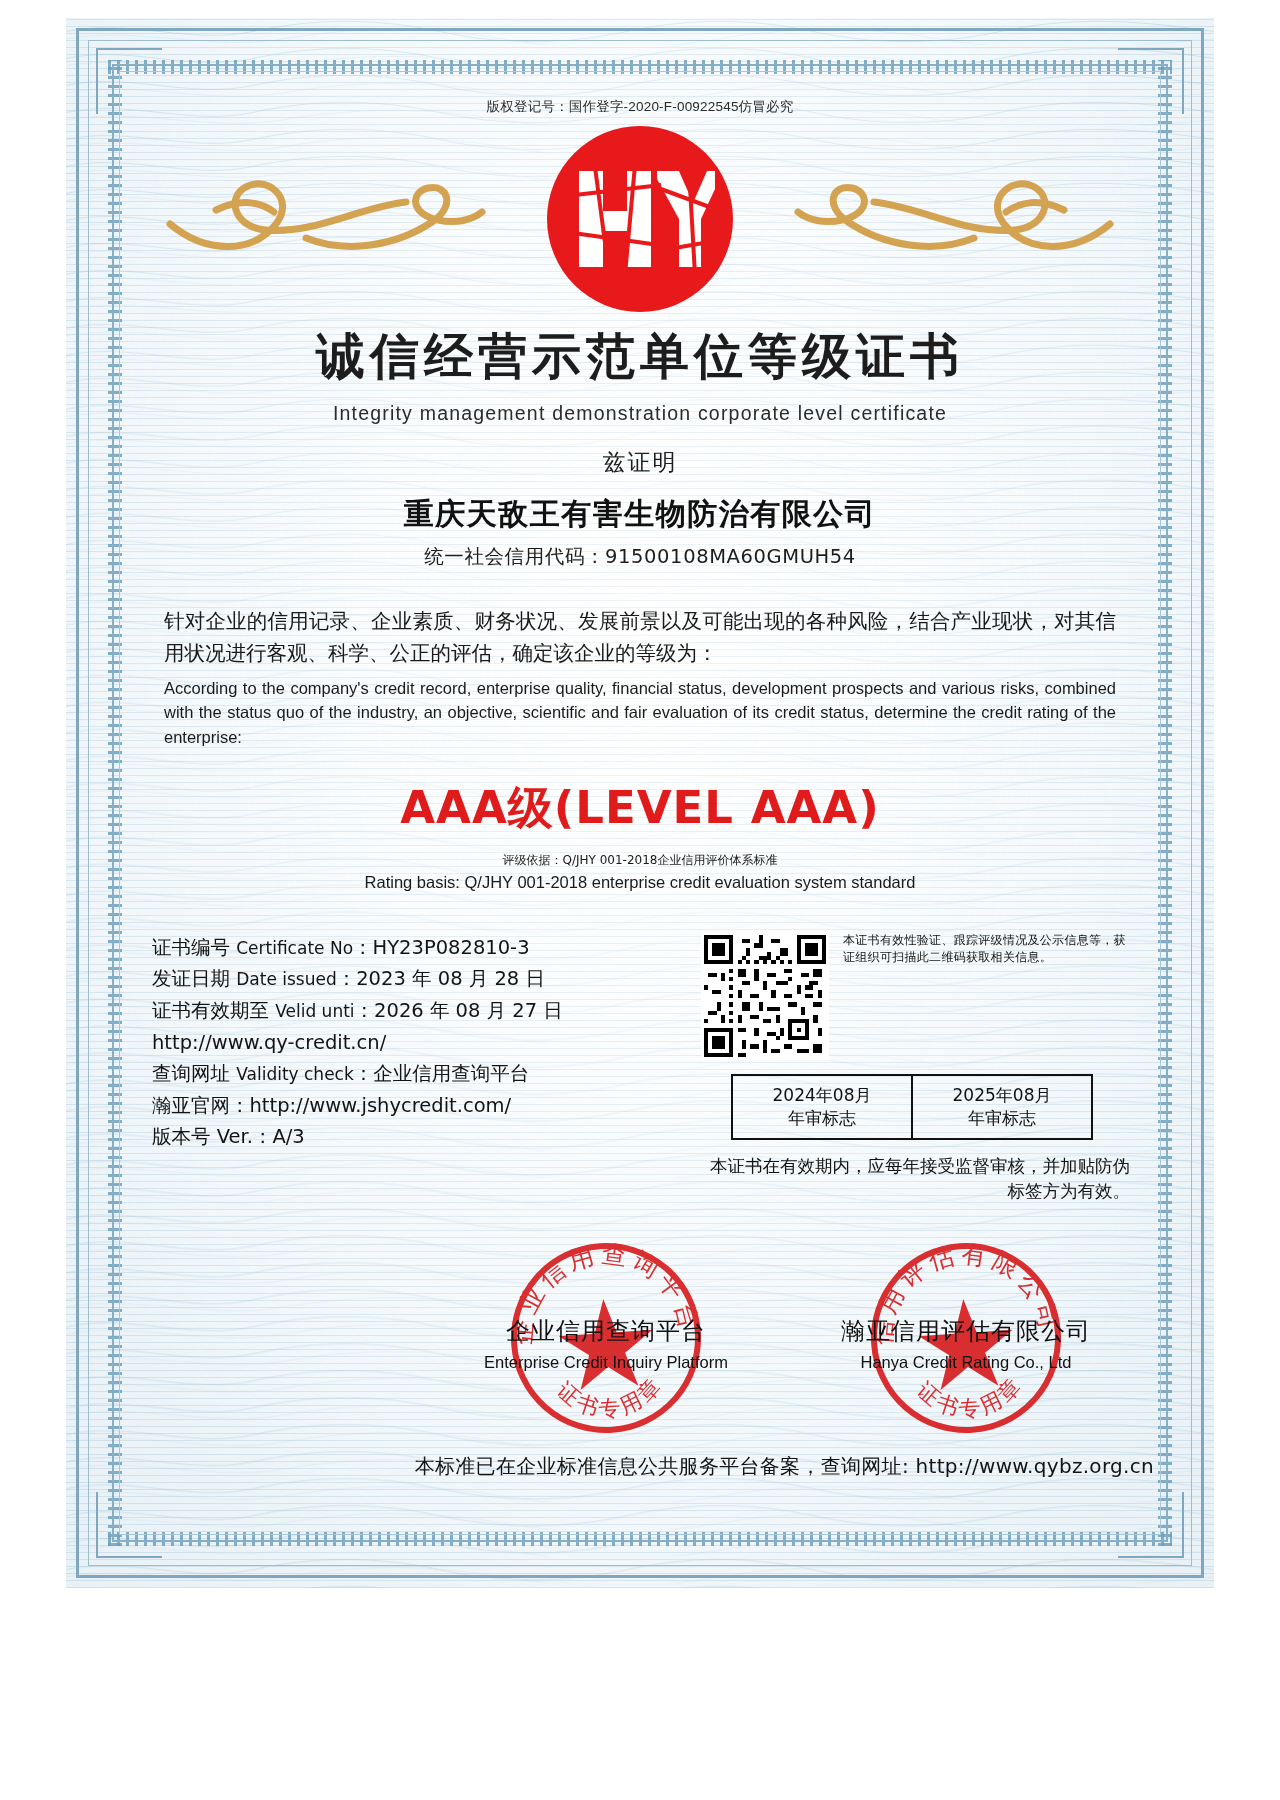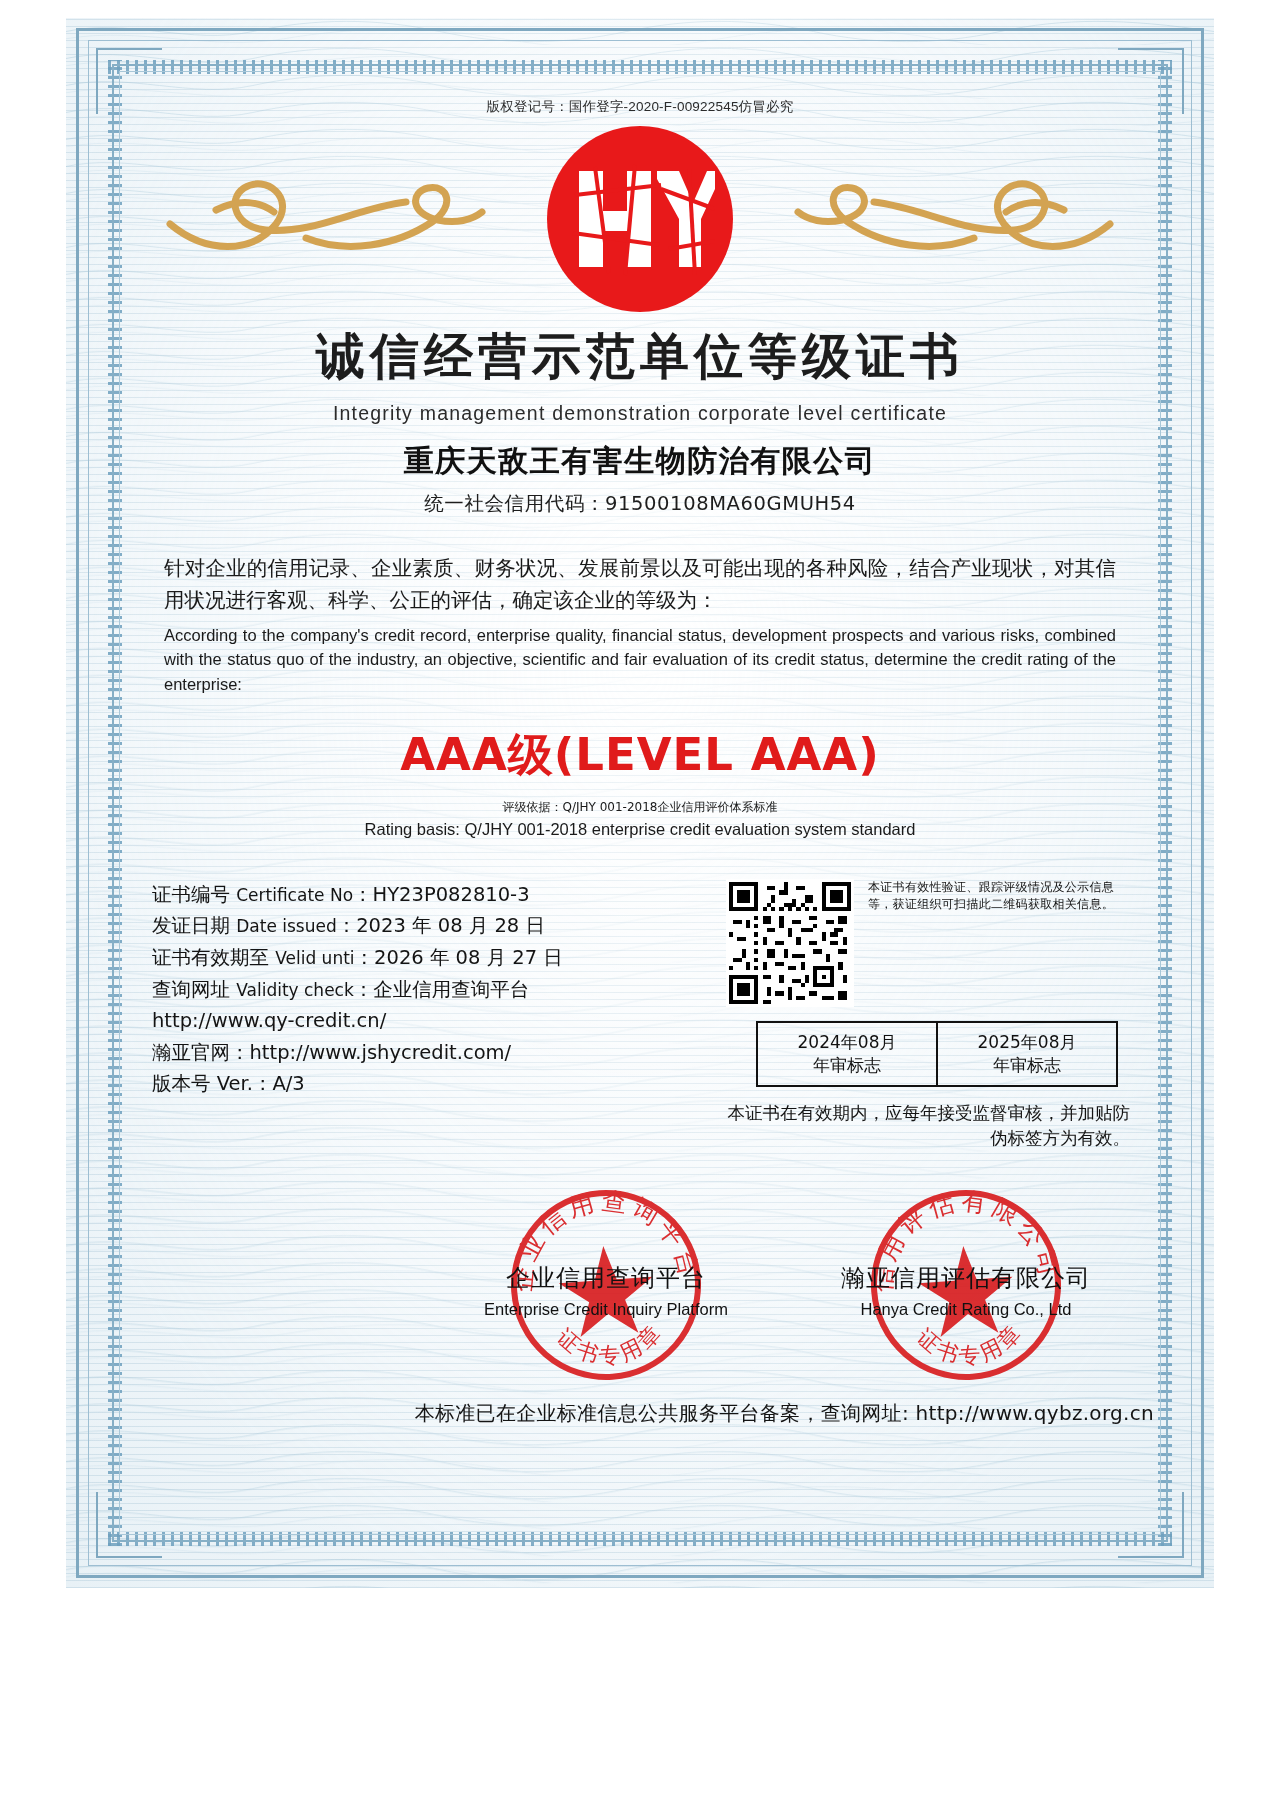--- a/index.html
+++ b/index.html
@@ -218,21 +218,21 @@
     font-size: 16.5px;
     color: #1a1a1a;
     margin-top: 4px;
   }
 
   
   .info-row {
     display: flex;
     margin-top: 40px;
     padding: 0 24px 0 26px;
-    gap: 29px;
+    gap: 4px;
   }
   .details {
     flex: 0 0 545px;
     font-size: 19.5px;
     color: #141414;
     line-height: 1.62;
     font-family: "DejaVu Sans", "Liberation Sans", sans-serif;
   }
   .details .en { font-size: 17px; }
 
@@ -399,20 +399,21 @@
             <path d="M104 100 L 150 92"></path>
             <path d="M124 20 L 130 126"></path>
           </g>
         </svg>
       </div>
     </div>
 
     <div class="title-cn">诚信经营示范单位等级证书</div>
     <div class="title-en">Integrity management demonstration corporate level certificate</div>
 
+    <div class="certify-cn">兹证明</div>
 
     <div class="company">重庆天敌王有害生物防治有限公司</div>
     <div class="credit-code">统一社会信用代码：91500108MA60GMUH54</div>
 
     <div class="body-block">
       <div class="body-cn">针对企业的信用记录、企业素质、财务状况、发展前景以及可能出现的各种风险，结合产业现状，对其信用状况进行客观、科学、公正的评估，确定该企业的等级为：</div>
       <div class="body-en">According to the company's credit record, enterprise quality, financial status, development prospects and various risks, combined with the status quo of the industry, an objective, scientific and fair evaluation of its credit status, determine the credit rating of the enterprise:</div>
     </div>
 
     <div class="level">AAA级(LEVEL AAA)</div>
@@ -427,25 +428,25 @@
           <span class="en">Certificate No</span><span>：HY23P082810-3</span>
         </div>
         <div>
           <span>发证日期</span>
           <span class="en">Date issued</span><span>：2023 年 08 月 28 日</span>
         </div>
         <div>
           <span>证书有效期至</span>
           <span class="en">Velid unti</span><span>：2026 年 08 月 27 日</span>
         </div>
+        <div>http://www.qy-credit.cn/</div>
         <div>
           <span>查询网址</span>
           <span class="en">Validity check</span><span>：企业信用查询平台</span>
         </div>
-        <div>http://www.qy-credit.cn/</div>
         <div>瀚亚官网：http://www.jshycredit.com/</div>
         <div>版本号 Ver.：A/3</div>
       </div>
 
       <div class="qr-side">
         <div class="qr-top">
           <div class="qr">
             <svg width="122" height="122" viewBox="0 0 29 29" shape-rendering="crispEdges">
               <rect width="29" height="29" fill="#ffffff"></rect>
               <g fill="#000000">

